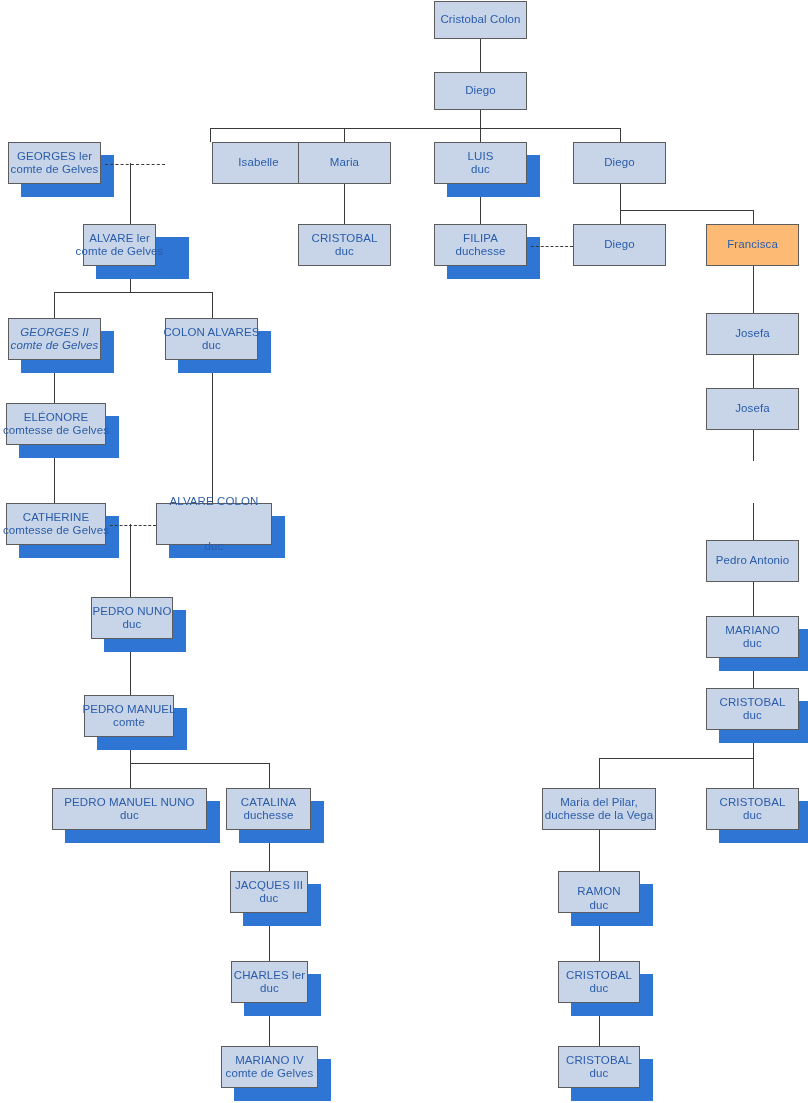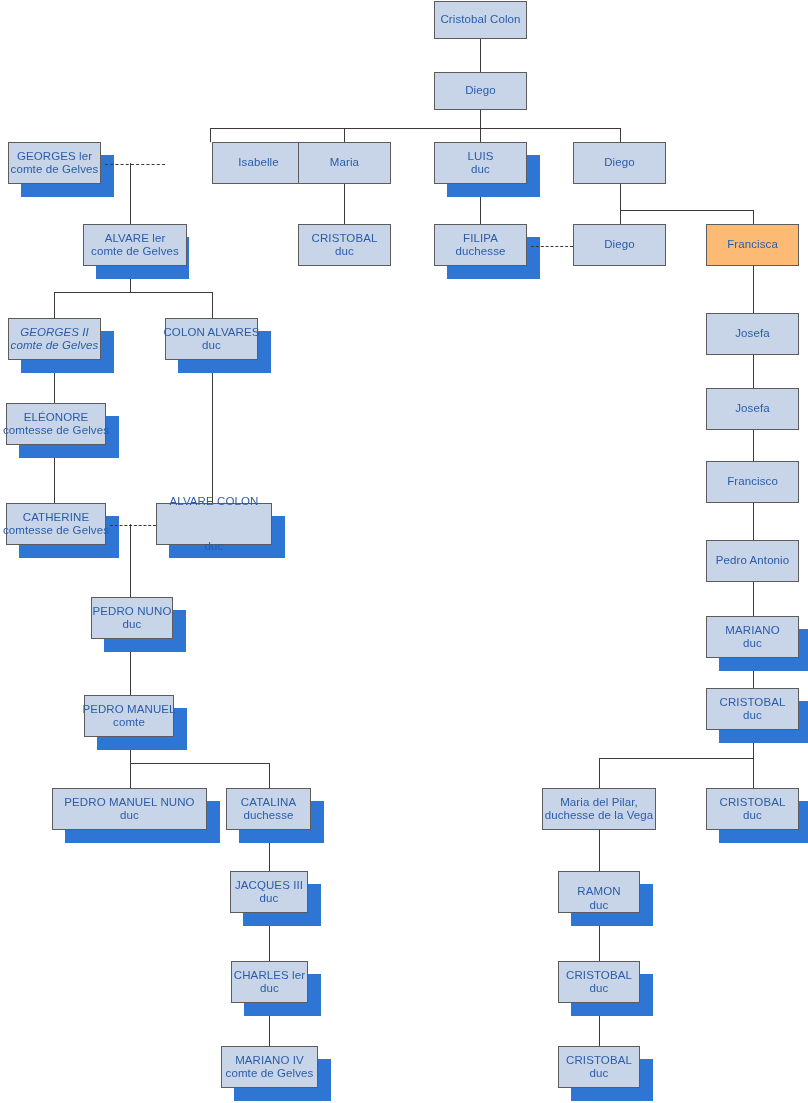--- a/index.html
+++ b/index.html
@@ -122,21 +122,21 @@
     <div class="node" style="left: 298px; top: 142px; width: 93px; height: 42px; background: rgb(200, 213, 232); border-color: rgb(92, 92, 92); color: rgb(42, 92, 170);">
       <span class="ln">Maria</span>
     </div>
     <div class="node" style="left: 434px; top: 142px; width: 93px; height: 42px; background: rgb(200, 213, 232); border-color: rgb(92, 92, 92); color: rgb(42, 92, 170);">
       <span class="ln">LUIS</span>
       <span class="ln">duc</span>
     </div>
     <div class="node" style="left: 573px; top: 142px; width: 93px; height: 42px; background: rgb(200, 213, 232); border-color: rgb(92, 92, 92); color: rgb(42, 92, 170);">
       <span class="ln">Diego</span>
     </div>
-    <div class="node" style="left: 83px; top: 224px; width: 104px; height: 42px; background: rgb(200, 213, 232); border-color: rgb(92, 92, 92); color: rgb(42, 92, 170);">
+    <div class="node" style="left: 83px; top: 224px; width: 73px; height: 42px; background: rgb(200, 213, 232); border-color: rgb(92, 92, 92); color: rgb(42, 92, 170);">
       <span class="ln">ALVARE ler</span>
       <span class="ln">comte de Gelves</span>
     </div>
     <div class="node" style="left: 298px; top: 224px; width: 93px; height: 42px; background: rgb(200, 213, 232); border-color: rgb(92, 92, 92); color: rgb(42, 92, 170);">
       <span class="ln">CRISTOBAL</span>
       <span class="ln">duc</span>
     </div>
     <div class="node" style="left: 434px; top: 224px; width: 93px; height: 42px; background: rgb(200, 213, 232); border-color: rgb(92, 92, 92); color: rgb(42, 92, 170);">
       <span class="ln">FILIPA</span>
       <span class="ln">duchesse</span>
@@ -165,23 +165,20 @@
     <div class="node" style="left: 706px; top: 388px; width: 93px; height: 42px; background: rgb(200, 213, 232); border-color: rgb(92, 92, 92); color: rgb(42, 92, 170);">
       <span class="ln">Josefa</span>
     </div>
     <div class="node" style="left: 6px; top: 503px; width: 100px; height: 42px; background: rgb(200, 213, 232); border-color: rgb(92, 92, 92); color: rgb(42, 92, 170);">
       <span class="ln">CATHERINE</span>
       <span class="ln">comtesse de Gelves</span>
     </div>
     <div class="node" style="left: 156px; top: 503px; width: 116px; height: 42px; background: rgb(200, 213, 232); border-color: rgb(92, 92, 92); color: rgb(42, 92, 170); gap: 32px;">
       <span class="ln">ALVARE COLON</span>
       <span class="ln">duc</span>
-    </div>
-    <div class="node" style="left: 706px; top: 461px; width: 93px; height: 42px; background: rgb(200, 213, 232); border-color: rgb(92, 92, 92); color: rgb(42, 92, 170);">
-      <span class="ln">Francisco</span>
     </div>
     <div class="node" style="left: 91px; top: 597px; width: 82px; height: 42px; background: rgb(200, 213, 232); border-color: rgb(92, 92, 92); color: rgb(42, 92, 170);">
       <span class="ln">PEDRO NUNO</span>
       <span class="ln">duc</span>
     </div>
     <div class="node" style="left: 84px; top: 695px; width: 90px; height: 42px; background: rgb(200, 213, 232); border-color: rgb(92, 92, 92); color: rgb(42, 92, 170);">
       <span class="ln">PEDRO MANUEL</span>
       <span class="ln">comte</span>
     </div>
     <div class="node" style="left: 706px; top: 540px; width: 93px; height: 42px; background: rgb(200, 213, 232); border-color: rgb(92, 92, 92); color: rgb(42, 92, 170);">

